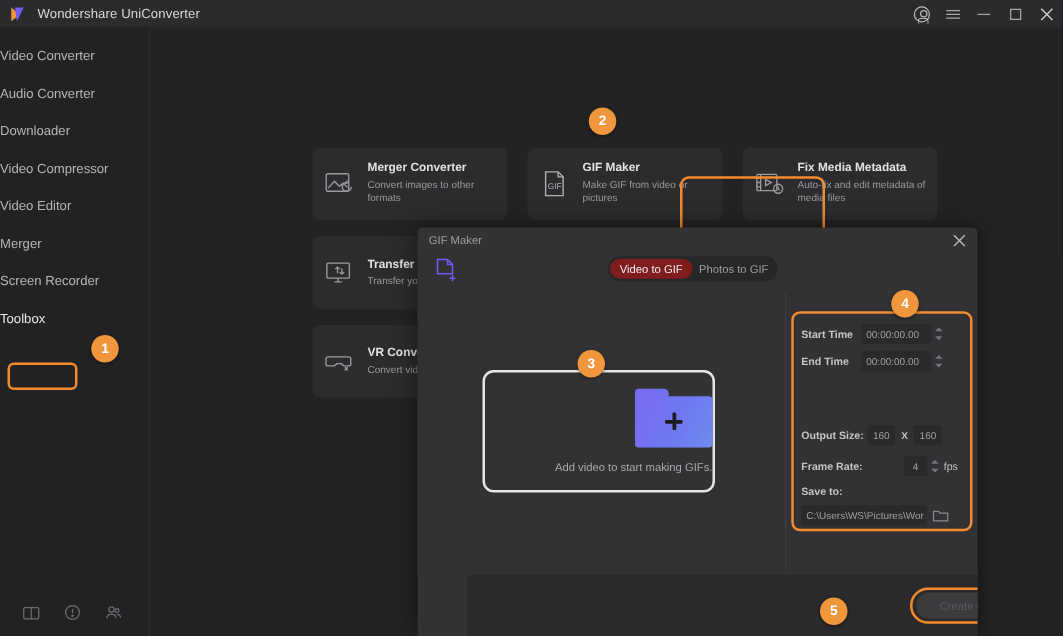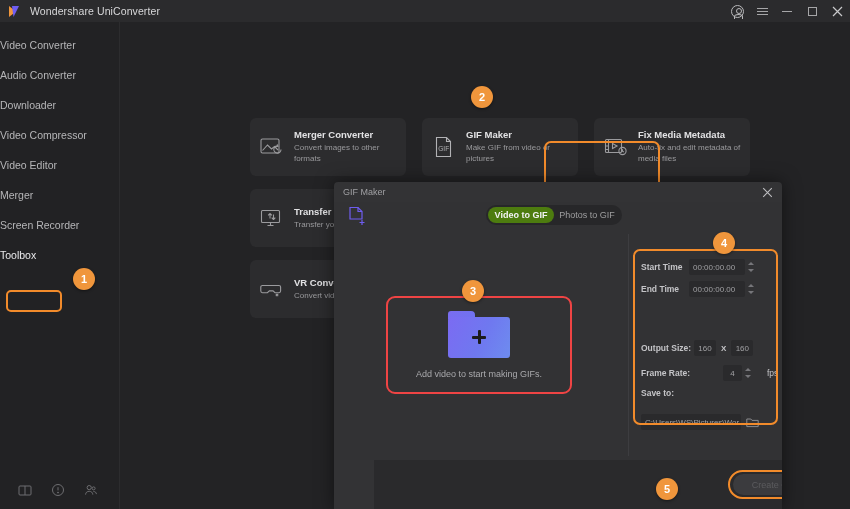--- a/index.html
+++ b/index.html
@@ -117,31 +117,31 @@
   .dlg-topbar { position: relative; height: 28px; }
   .file-add-ico { position: absolute; left: 14px; top: 4px; width: 18px; height: 20px; }
   .segctl {
     position: absolute; left: 152px; top: 3px; width: 136px; height: 20px;
     background: #272729; border-radius: 10px; display: flex; padding: 2px;
   }
   .seg {
     flex: 1; display: flex; align-items: center; justify-content: center;
     font-size: 9px; color: #9e9e9f; border-radius: 9px; cursor: pointer;
   }
-  .seg.sel { background: #4d7c0f; color: #f2f2f4; font-weight: bold; }
+  .seg.sel { background: #7f1d1d; color: #f2f2f4; font-weight: normal; }
 
   .dlg-split { position: absolute; left: 0; top: 28px; width: 448px; height: 230px; }
   .left-pane { position: absolute; left: 0; top: 0; width: 294px; height: 230px; }
   .vdivider { position: absolute; left: 294px; top: 4px; width: 1px; height: 222px; background: #3d3d40; }
   .right-pane { position: absolute; left: 295px; top: 0; width: 153px; height: 230px; }
 
   .dropzone {
     position: absolute; left: 52px; top: 66px; width: 186px; height: 98px;
-    border: 2px solid #ef4444; border-radius: 9px;
-    display: flex; flex-direction: column; align-items: center; justify-content: center;
+    border: 2px solid #e5e5e5; border-radius: 9px;
+    display: flex; flex-direction: column; align-items: flex-end; justify-content: center;
     cursor: pointer;
   }
   .folder {
     width: 62px; height: 47px; position: relative; margin-bottom: 11px;
   }
   .folder .tab {
     position: absolute; left: 0; top: 0; width: 27px; height: 8px;
     background: linear-gradient(135deg,#7a6cf0,#6f73ef);
     border-radius: 3px 4px 0 0;
   }
@@ -167,21 +167,21 @@
   .fld {
     background: #2a2a2c; border-radius: 2px; color: #a0a0a3;
     font-size: 8px; display: flex; align-items: center; padding: 0 4px;
     height: 16px;
   }
   .spin { width: 9px; height: 16px; margin-left: 2px; position: relative; color:#76767a; }
   .spin i { position:absolute; left:1px; width:0; height:0; border-left:3px solid transparent; border-right:3px solid transparent; }
   .spin i.up { top:3px; border-bottom:3.5px solid #76767a; }
   .spin i.dn { bottom:3px; border-top:3.5px solid #76767a; }
   .mini-x { font-size: 8px; color: #c4c4c7; font-weight: bold; }
-  .fps-lbl { font-size: 8.5px; color: #c4c4c7; margin-left: 14px; }
+  .fps-lbl { font-size: 8.5px; color: #c4c4c7; margin-left: 2px; }
   .folder-btn { width: 13px; height: 11px; margin-left: 5px; color: #8b8b8e; cursor: pointer; }
 
   .dlg-footer {
     position: absolute; left: 0; top: 278px; width: 448px; height: 49px;
     background: #2a2a2c;
     margin-left: 40px;
   }
   .create-btn {
     position: absolute; left: 359px; top: 14px; width: 82px; height: 21px;
     background: #3b3b3e; border-radius: 11px;
@@ -454,21 +454,21 @@
                 <i class="up"></i>
                 <i class="dn"></i>
               </span>
             <span class="fps-lbl">fps</span>
           </div>
 
           <div class="opt-row" style="left:12px; top:158px;">
             <span class="opt-lbl">Save to:</span>
           </div>
 
-          <div class="opt-row" style="left:12px; top:184px;justify-content:flex-end;">
+          <div class="opt-row" style="left:12px; top:174px;justify-content:flex-end;">
             <span class="fld" style="width:100px; overflow:hidden; white-space:nowrap">C:\Users\WS\Pictures\Wor</span>
             <span class="folder-btn">
               <svg width="13" height="11" viewBox="0 0 13 11" fill="none" stroke="#8b8b8e" stroke-width="1">
                 <path d="M.8 9.6 V2 h4 l1.2 1.4 h6.2 v6.2 z"></path>
               </svg>
             </span>
           </div>
 
           <div class="opts-hl"></div>
         </div>

